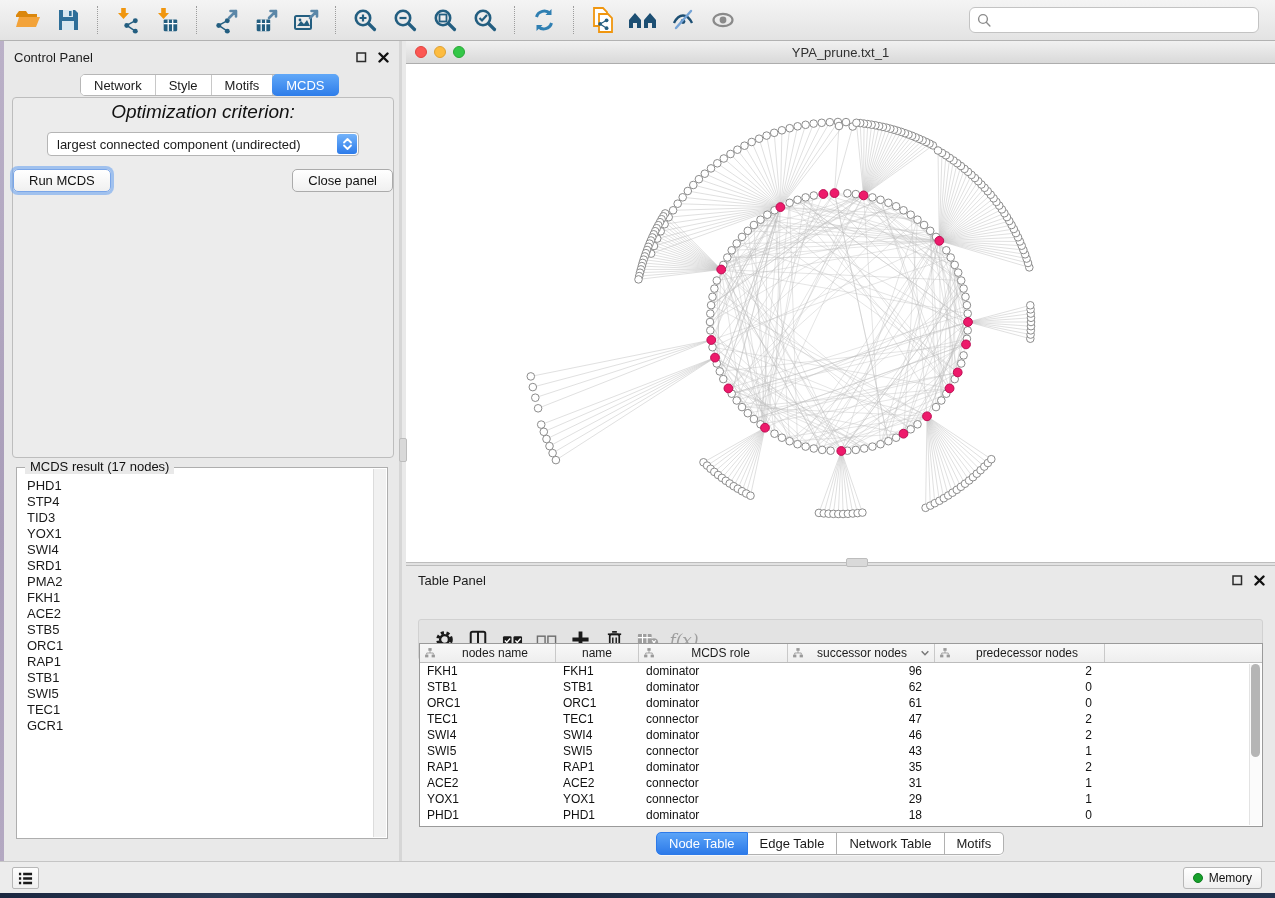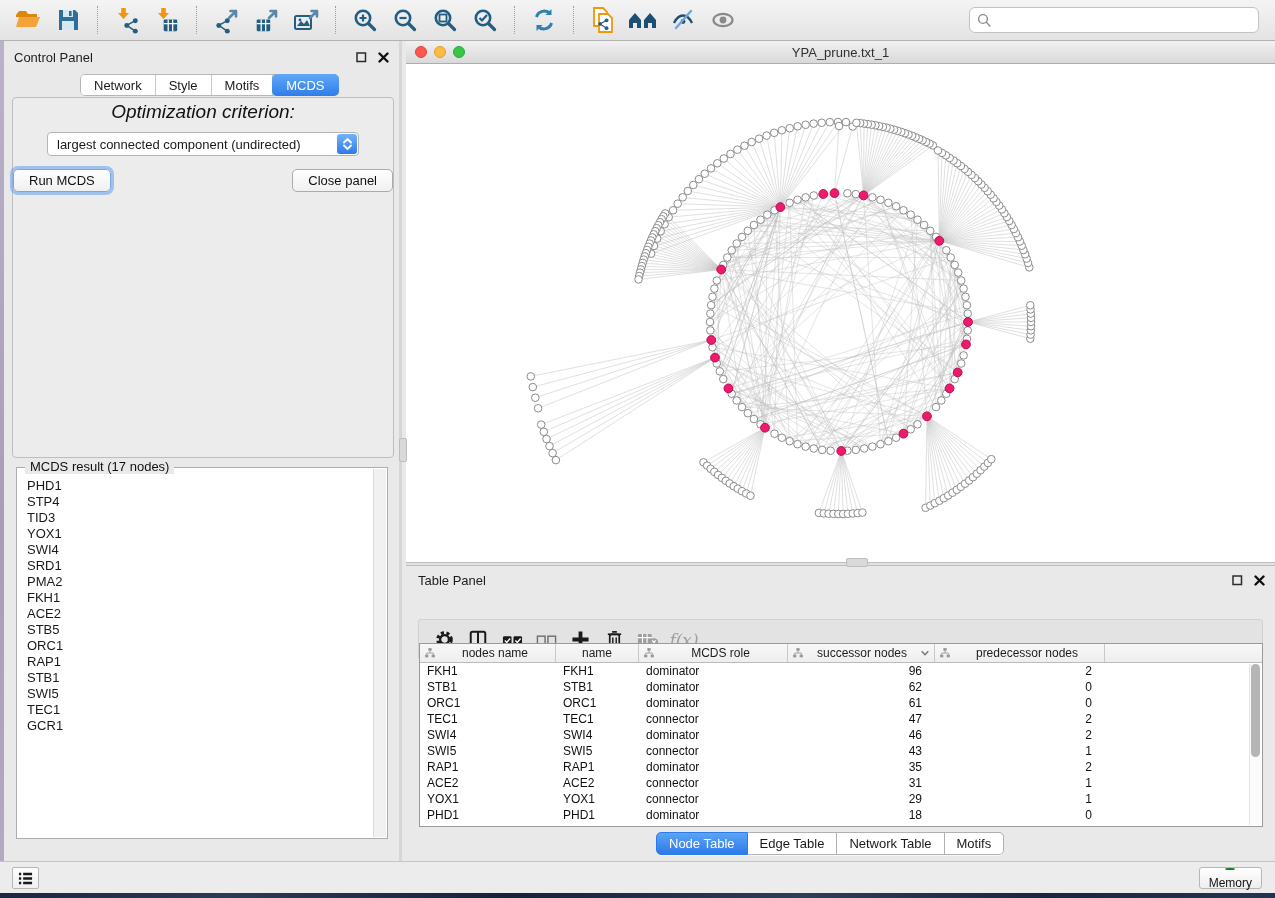--- a/index.html
+++ b/index.html
@@ -124,21 +124,21 @@
   .tp-tab.active { background:linear-gradient(#5ba4f7,#2d7ae9); color:#fff; border-color:#2d7ae9; }
 
   
   .status-bar { position:absolute; left:0; top:861px; width:1275px; height:32px;
     background:#ececec; border-top:1px solid #c5c5c5; }
   .hamburger-btn { position:absolute; left:12px; top:5px; width:27px; height:22px;
     background:linear-gradient(#fdfdfd,#f0f0f0); border:1px solid #b7b7b7; border-radius:2px;
     display:flex; align-items:center; justify-content:center; padding:0; }
   .memory-btn { position:absolute; right:13px; top:5px; height:22px; padding:0 9px;
     background:linear-gradient(#ffffff,#eeeeee); border:1px solid #b7b7b7; border-radius:3px;
-    display:flex; align-items:center; gap:6px; font-size:12px; color:#111;flex-direction:column; }
+    display:flex; align-items:center; gap:6px; font-size:12px; color:#111; }
   .memory-dot { width:10px; height:10px; border-radius:50%; background:#17a02c; border:1px solid #0f7d20; }
 
   .wallpaper-bottom { position:absolute; left:0; top:893px; width:1275px; height:5px;
     background:linear-gradient(90deg,#1b2740,#2b3a55 18%,#16223a 40%,#2e3d58 63%,#1a2640 82%,#243450); }
 </style>
 </head>
 <body>
 
 <div class="toolbar">
   <div id="toolbar-groups" style="display:flex;align-items:center;">

